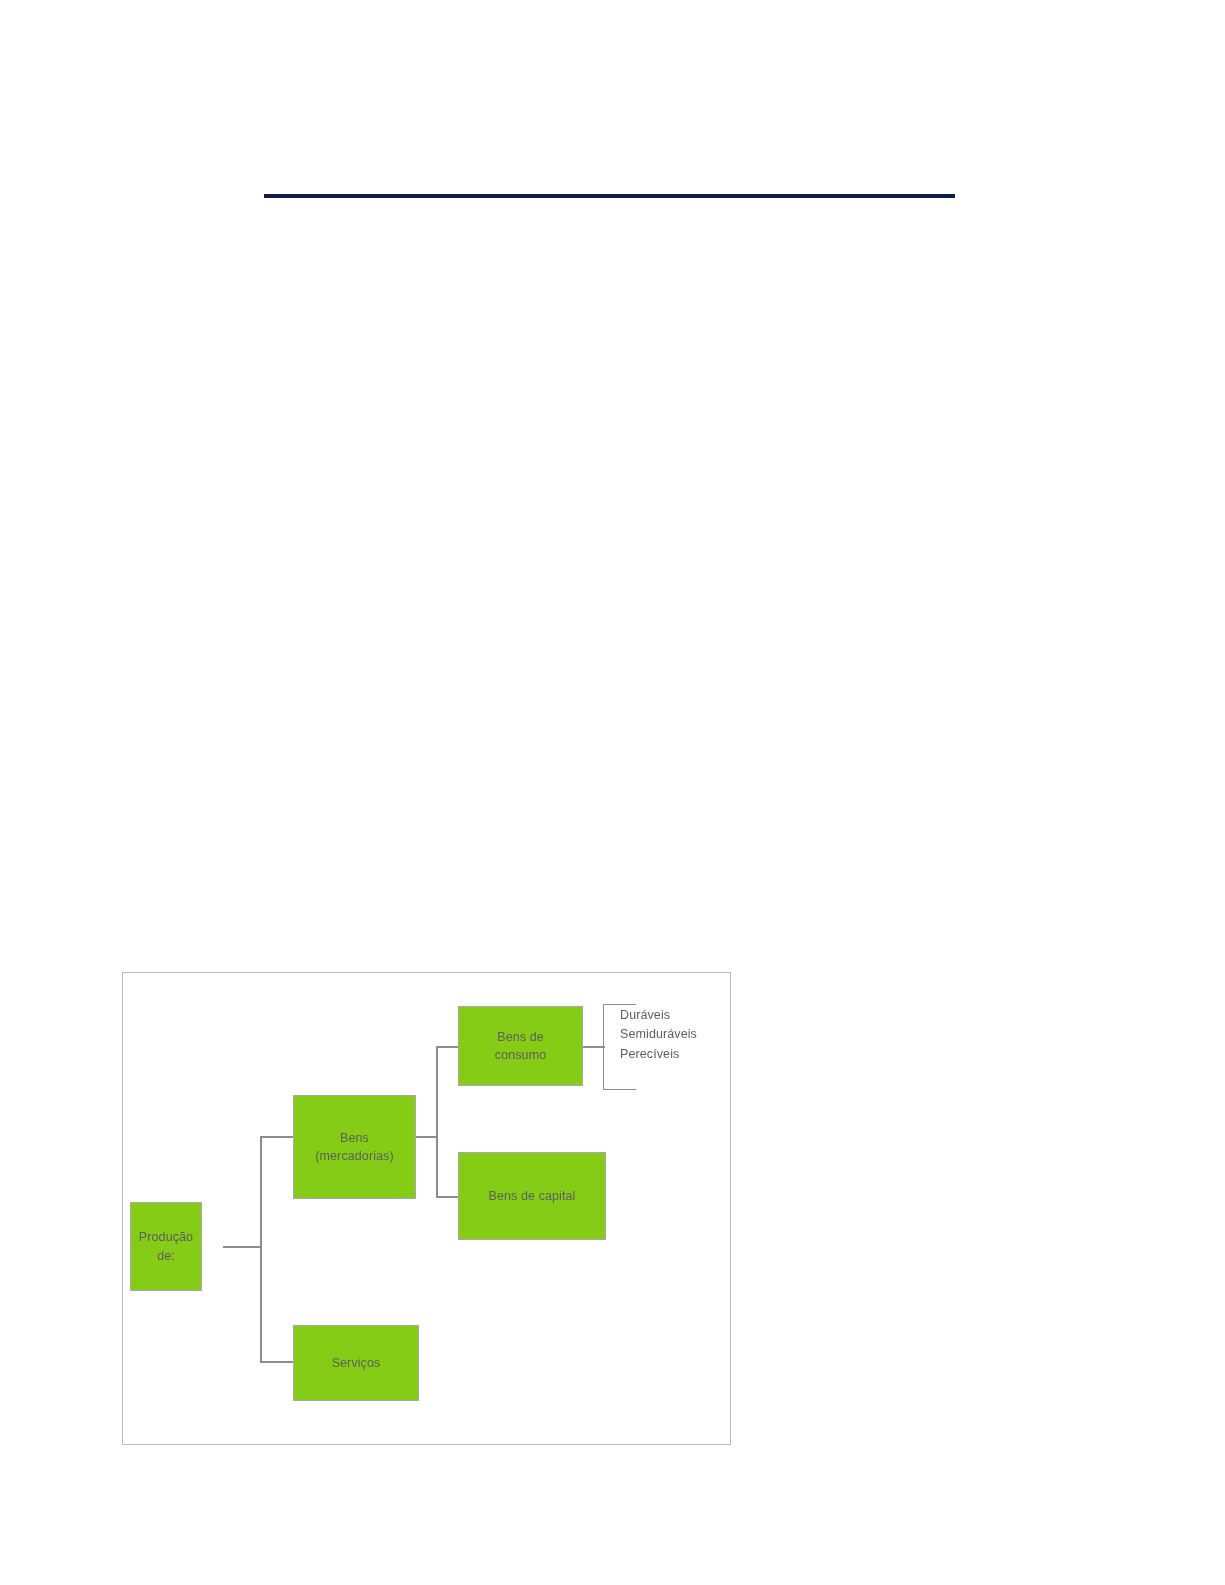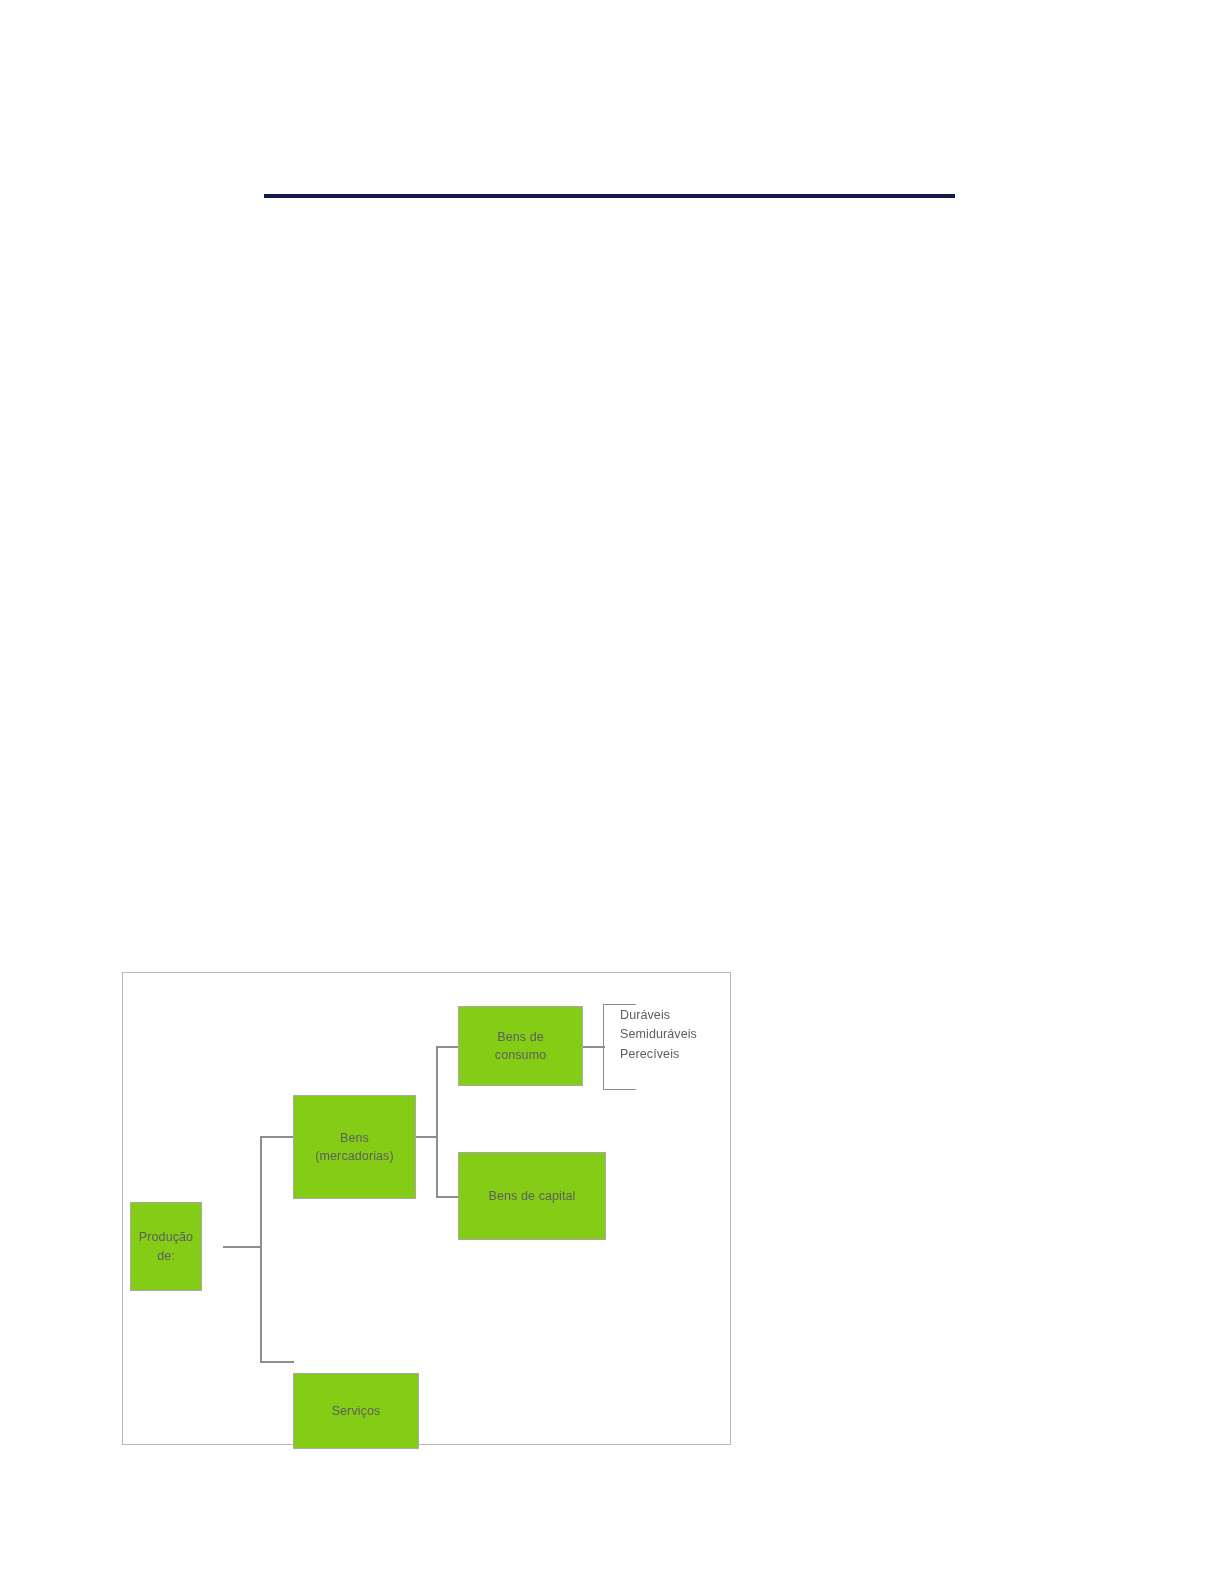--- a/index.html
+++ b/index.html
@@ -52,21 +52,21 @@
     line-height: 1.45;
     letter-spacing: .1px;
     padding: 2px 4px;
     white-space: pre-line;
   }
 
   .node-producao   { left: 130px; top: 1202px; width: 72px;  height: 89px;  }
   .node-bens       { left: 293px; top: 1095px; width: 123px; height: 104px;  }
   .node-consumo    { left: 458px; top: 1006px; width: 125px; height: 80px;  }
   .node-capital    { left: 458px; top: 1152px; width: 148px; height: 88px;  }
-  .node-servicos   { left: 293px; top: 1325px; width: 126px; height: 76px; margin-top: 48px;  }
+  .node-servicos   { left: 293px; top: 1325px; width: 126px; height: 76px;  }
 
   
   .conn {
     position: absolute;
     background: #8d8d8d;
   }
   .conn-h { height: 1.5px; }
   .conn-v { width: 1.5px; }
 
   

